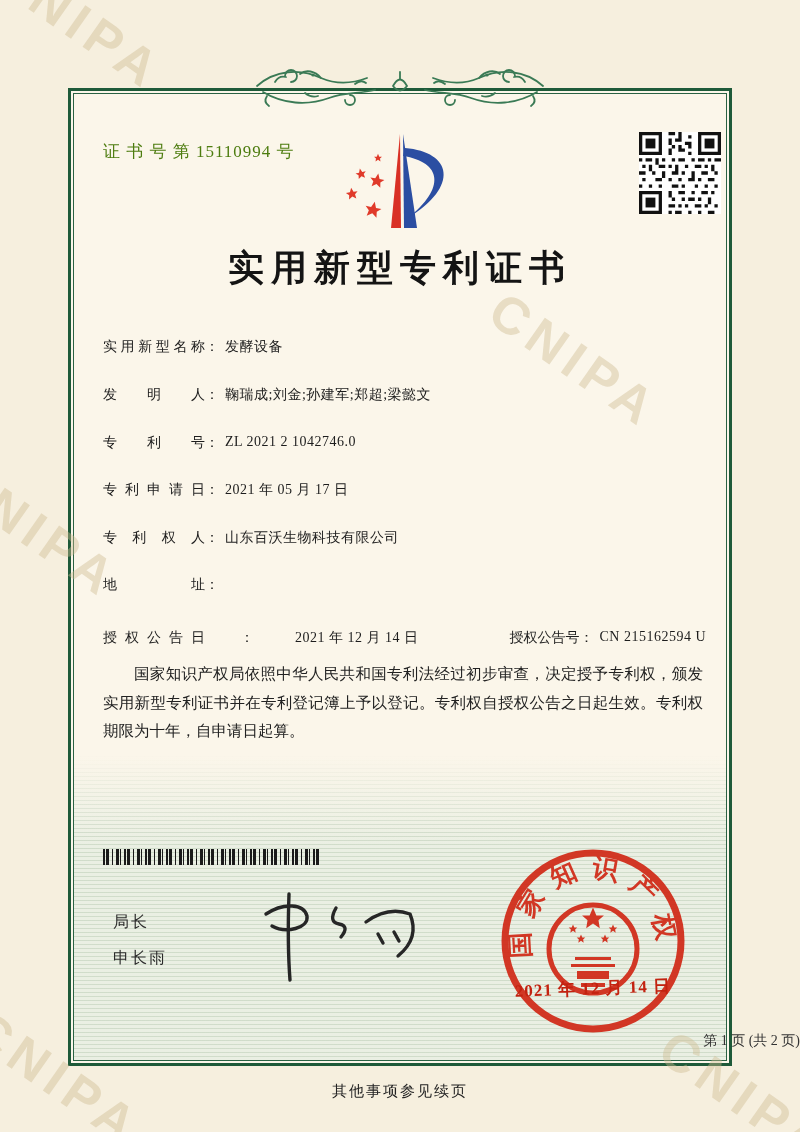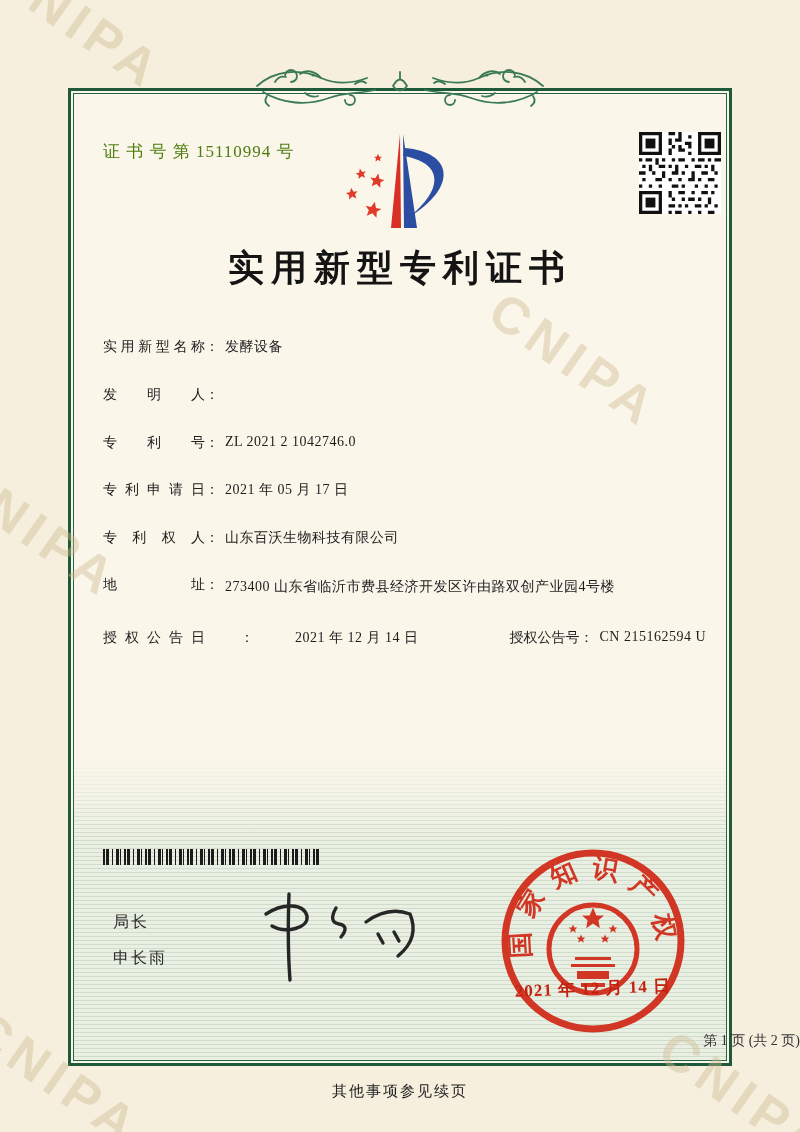--- a/index.html
+++ b/index.html
@@ -157,52 +157,53 @@
     <div class="title">实用新型专利证书</div>
 
     <div class="frow" style="top:338px;">
       <span class="flabel">实用新型名称</span>
         <span class="fcolon">：</span>
       <span class="fvalue">发酵设备</span>
     </div>
     <div class="frow" style="top:386px;">
       <span class="flabel">发明人</span>
         <span class="fcolon">：</span>
+      <span class="fvalue">鞠瑞成;刘金;孙建军;郑超;梁懿文</span>
     </div>
     <div class="frow" style="top:434px;">
       <span class="flabel">专利号</span>
         <span class="fcolon">：</span>
       <span class="fvalue">ZL 2021 2 1042746.0</span>
     </div>
     <div class="frow" style="top:481px;align-items:center;">
       <span class="flabel">专利申请日</span>
         <span class="fcolon">：</span>
       <span class="fvalue">2021 年 05 月 17 日</span>
     </div>
     <div class="frow" style="top:529px;">
       <span class="flabel">专利权人</span>
         <span class="fcolon">：</span>
       <span class="fvalue">山东百沃生物科技有限公司</span>
     </div>
     <div class="frow" style="top:576px;">
       <span class="flabel">地址</span>
         <span class="fcolon">：</span>
-      <span class="fvalue wrap">273400 山东省临沂市费县经济开发区许由路双创产业园4号楼</span>
     </div>
     <div class="frow" style="top:629px;gap:35px;">
       <span class="flabel">授权公告日</span>
         <span class="fcolon">：</span>
       <span class="fvalue">2021 年 12 月 14 日</span>
       <span class="fpair2">
         <span>授权公告号</span>
           <span>：</span>
         <span class="fvalue">CN 215162594 U</span>
       </span>
     </div>
 
+    <p class="para" style="top:660px;">国家知识产权局依照中华人民共和国专利法经过初步审查，决定授予专利权，颁发实用新型专利证书并在专利登记簿上予以登记。专利权自授权公告之日起生效。专利权期限为十年，自申请日起算。</p>
 
     <div class="barcode"></div>
 
     <div class="signer" style="top:912px;">局长</div>
     <div class="signer" style="top:948px;">申长雨</div>
     <svg class="sig" viewBox="0 0 210 105">
       <g stroke="#262626" stroke-width="3.4" fill="none" stroke-linecap="round" stroke-linejoin="round">
         <path d="M38,32 C56,20 76,22 79,34 C81,46 58,52 44,44"></path>
         <path d="M61,12 C60,40 60,72 62,98"></path>
         <path d="M108,26 q-8,14 3,16 q11,2 2,13"></path>

